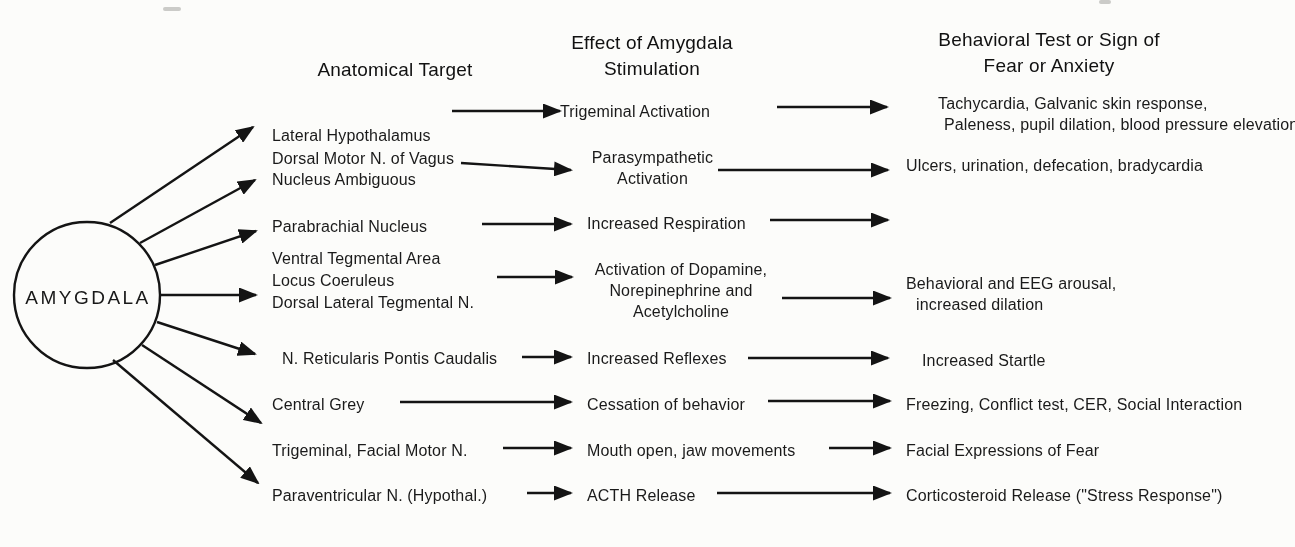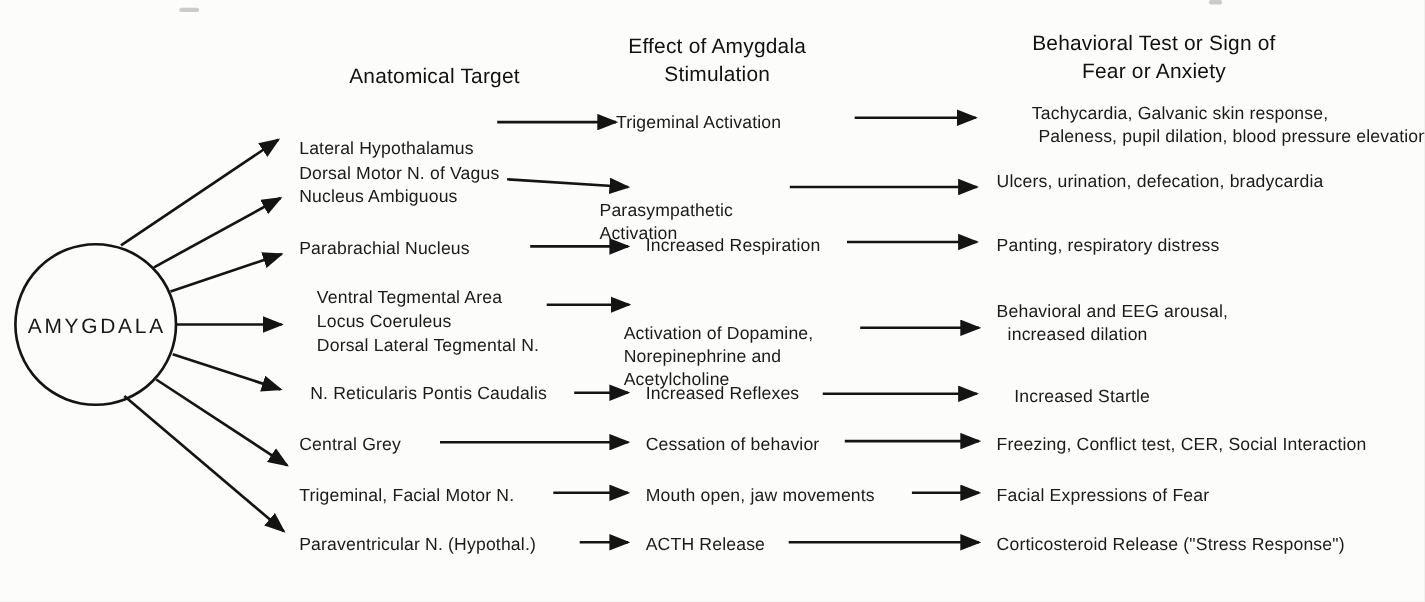--- a/index.html
+++ b/index.html
@@ -7,21 +7,21 @@
     position:relative;
     width:1295px;height:547px;
     background:#fcfcfa;
     overflow:hidden;
     font-family:"Liberation Sans","DejaVu Sans",sans-serif;
     color:#161616;
   }
   .abs{position:absolute;white-space:nowrap;}
   .hdr{font-weight:normal;font-size:19px;line-height:26px;text-align:center;letter-spacing:.2px;color:#111;}
   .lbl{font-size:16px;line-height:21px;letter-spacing:.15px;color:#1a1a1a;}
-  .ctr{text-align:left;margin-top:34px;}
+  .ctr{text-align:center;}
   .ind1{padding-left:6px;}
   .ind2{padding-left:10px;}
   svg{position:absolute;left:0;top:0;}
   .amygdala-label{
     font-size:19px;letter-spacing:2.5px;color:#181818;
     text-align:center;width:150px;left:13px;top:287px;
   }
   .artifact{position:absolute;background:#9a9a96;border-radius:2px;opacity:.5;}
 </style>
 </head>
@@ -76,21 +76,21 @@
     <div>Behavioral Test or Sign of</div>
     <div>Fear or Anxiety</div>
   </div>
 
   <div class="abs lbl" style="left:272px;top:101px;margin-top:24px;">Lateral Hypothalamus</div>
   <div class="abs lbl" style="left:272px;top:148px;">
     <div>Dorsal Motor N. of Vagus</div>
     <div>Nucleus Ambiguous</div>
   </div>
   <div class="abs lbl" style="left:272px;top:216px;">Parabrachial Nucleus</div>
-  <div class="abs lbl" style="left:272px;top:260px;line-height:22px;margin-left:16px;">
+  <div class="abs lbl" style="left:272px;top:248px;line-height:22px;">
     <div>Ventral Tegmental Area</div>
     <div>Locus Coeruleus</div>
     <div>Dorsal Lateral Tegmental N.</div>
   </div>
   <div class="abs lbl" style="left:282px;top:348px;">N. Reticularis Pontis Caudalis</div>
   <div class="abs lbl" style="left:272px;top:394px;">Central Grey</div>
   <div class="abs lbl" style="left:272px;top:440px;">Trigeminal, Facial Motor N.</div>
   <div class="abs lbl" style="left:272px;top:485px;">Paraventricular N. (Hypothal.)</div>
 
   <div class="abs lbl" style="left:560px;top:101px;">Trigeminal Activation</div>
@@ -107,21 +107,20 @@
   <div class="abs lbl" style="left:587px;top:348px;">Increased Reflexes</div>
   <div class="abs lbl" style="left:587px;top:394px;">Cessation of behavior</div>
   <div class="abs lbl" style="left:587px;top:440px;">Mouth open, jaw movements</div>
   <div class="abs lbl" style="left:587px;top:485px;">ACTH Release</div>
 
   <div class="abs lbl" style="left:906px;top:93px;margin-left:32px;">
     <div>Tachycardia, Galvanic skin response,</div>
     <div class="ind1">Paleness, pupil dilation, blood pressure elevation</div>
   </div>
   <div class="abs lbl" style="left:906px;top:155px;">Ulcers, urination, defecation, bradycardia</div>
-  <div class="abs lbl" style="left:906px;top:213px;">Panting, respiratory distress</div>
   <div class="abs lbl" style="left:906px;top:273px;">
     <div>Behavioral and EEG arousal,</div>
     <div class="ind2">increased dilation</div>
   </div>
   <div class="abs lbl" style="left:906px;top:350px;margin-left:16px;">Increased Startle</div>
   <div class="abs lbl" style="left:906px;top:394px;">Freezing, Conflict test, CER, Social Interaction</div>
   <div class="abs lbl" style="left:906px;top:440px;">Facial Expressions of Fear</div>
   <div class="abs lbl" style="left:906px;top:485px;">Corticosteroid Release ("Stress Response")</div>
 
   <div class="artifact" style="left:163px;top:7px;width:18px;height:4px;"></div>

